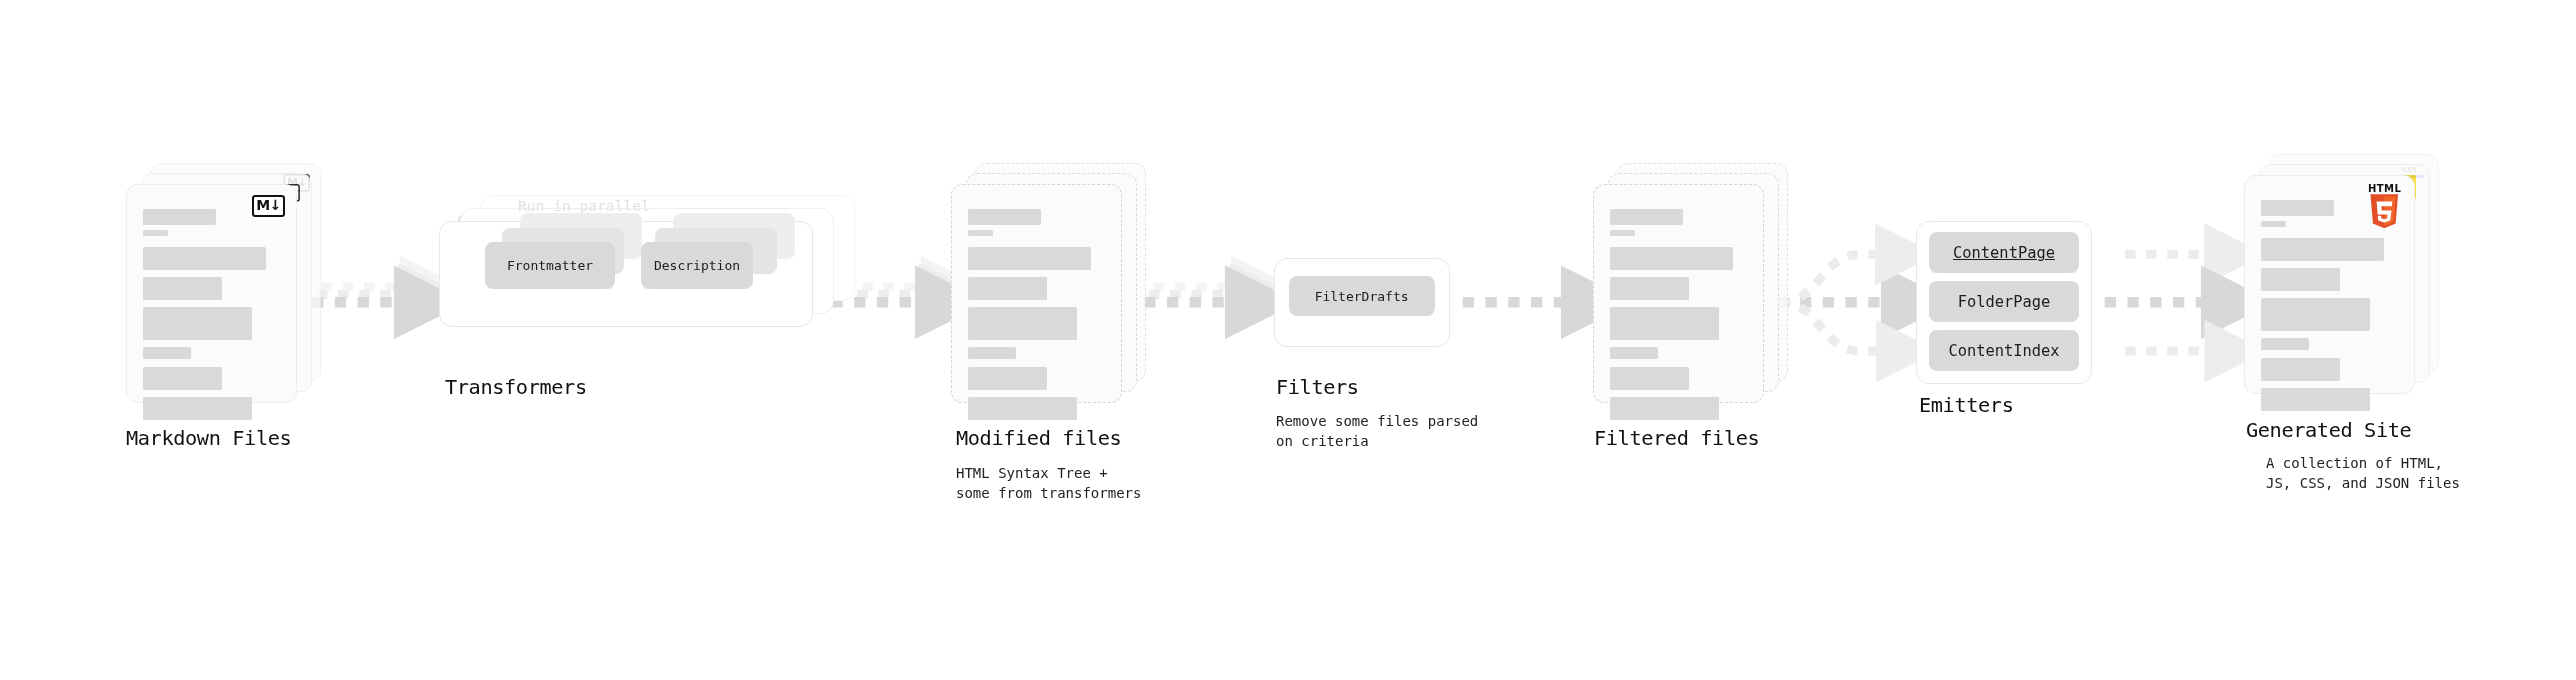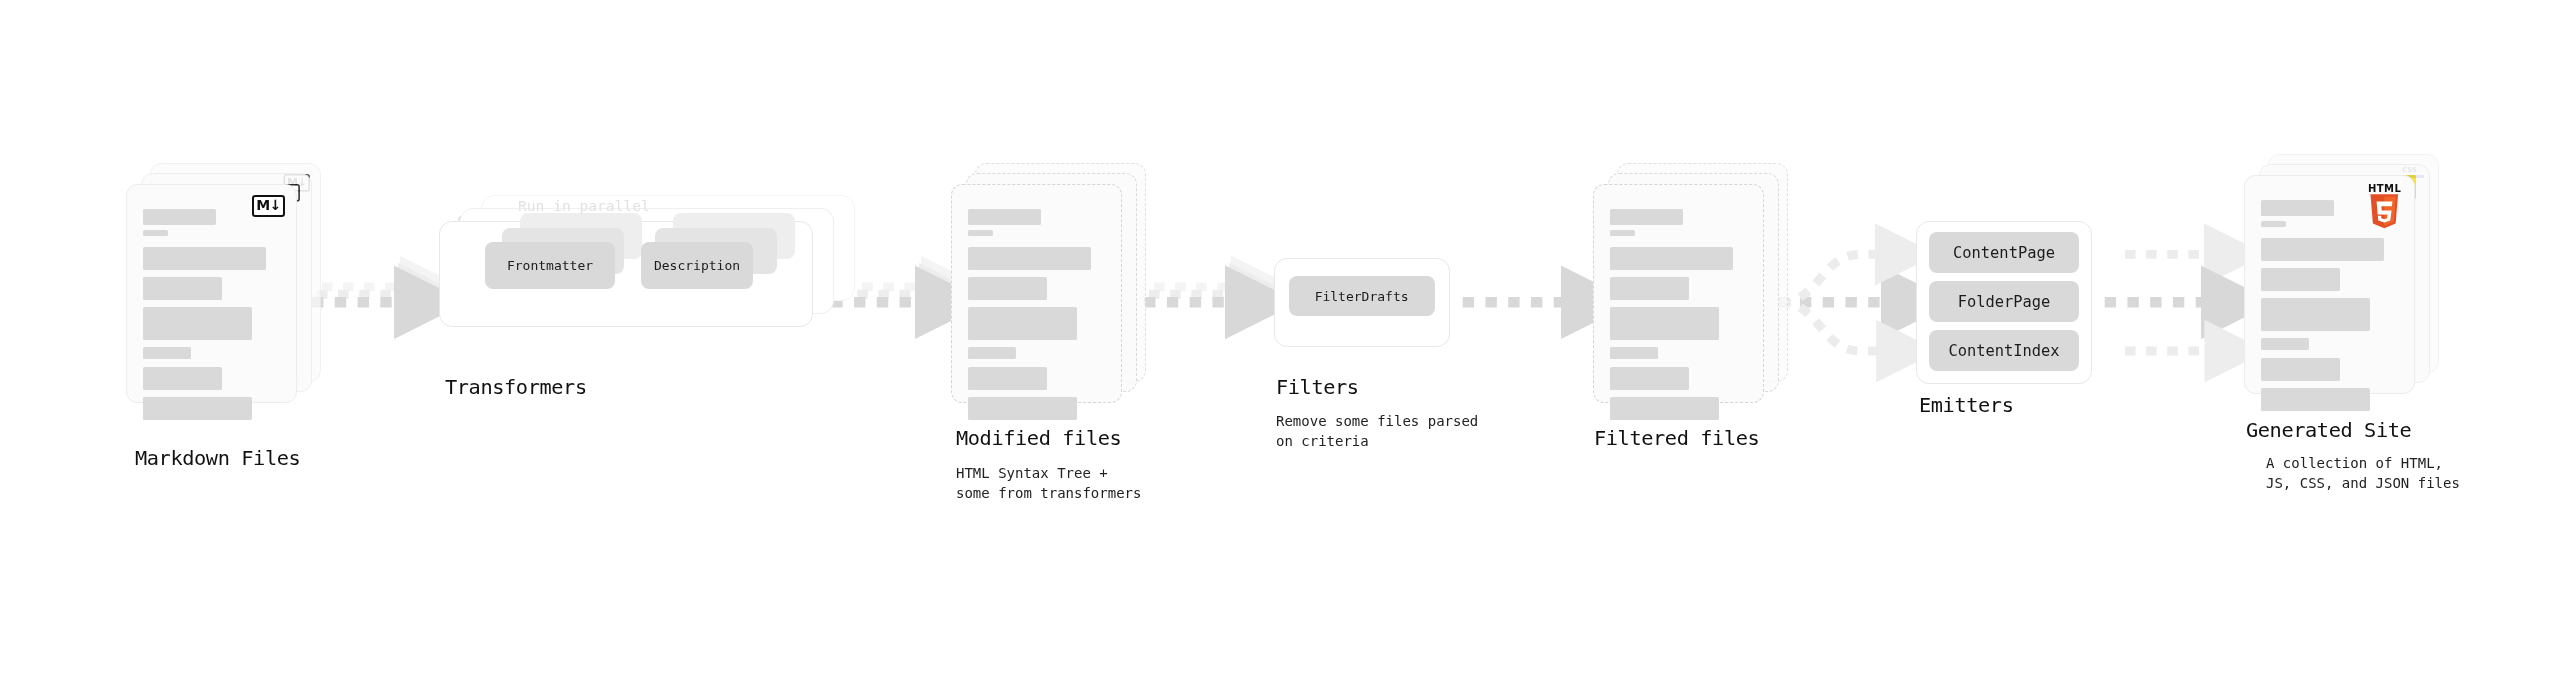--- a/index.html
+++ b/index.html
@@ -180,21 +180,21 @@
         <div class="bar h-sub"></div>
         <div class="bar t28 w90"></div>
         <div class="bar t28 w58"></div>
         <div class="bar t40 w80"></div>
         <div class="bar w35"></div>
         <div class="bar t28 w58"></div>
         <div class="bar t28 w80"></div>
       </div>
     </div>
   </div>
-  <div class="caption-title" style="left:135px; top:426px;margin-top:20px;">Markdown Files</div>
+  <div class="caption-title" style="left:126px; top:426px;">Markdown Files</div>
 
   <div class="node" style="left:439px; top:195px;">
     <div class="panel l3" style="left:42px; top:0px; width:374px; height:106px;"></div>
     <div class="panel l2" style="left:21px; top:13px; width:374px; height:106px;"></div>
     <div class="panel" style="left:0px; top:26px; width:374px; height:106px;"></div>
 
     <div class="chip f3" style="left:81px; top:18px; width:122px; height:46px; font-size:0;">Frontmatter</div>
     <div class="chip f2" style="left:63px; top:32.5px; width:122px; height:46px; font-size:0;">Frontmatter</div>
     <div class="chip" style="left:46px; top:47px; width:130px; height:47px;">Frontmatter</div>
 
@@ -246,21 +246,21 @@
         <div class="bar w35"></div>
         <div class="bar t28 w58"></div>
         <div class="bar t28 w80"></div>
       </div>
     </div>
   </div>
   <div class="caption-title" style="left:1594px; top:426px;">Filtered files</div>
 
   <div class="node" style="left:1916px; top:221px;">
     <div class="panel" style="left:0px; top:0px; width:176px; height:163px;"></div>
-    <div class="chip" style="left:13px; top:11.4px; width:150px; height:41px; font-size:15.4px;">ContentPage</div>
+    <div class="chip" style="left:13px; top:11.4px; width:150px; height:41px; font-size:15.4px;text-decoration:underline;">ContentPage</div>
     <div class="chip" style="left:13px; top:60px; width:150px; height:41px; font-size:15.4px;">FolderPage</div>
     <div class="chip" style="left:13px; top:109px; width:150px; height:41px; font-size:15.4px;">ContentIndex</div>
   </div>
   <div class="caption-title" style="left:1919px; top:393px;">Emitters</div>
 
   <div class="node" style="left:2244px; top:154px; width:195px; height:244px;">
     <div class="card back2" style="left:24.4px; top:0px;">
       <div class="css-badge">
         <div class="lbl">CSS</div>
         <div class="rule"></div>

